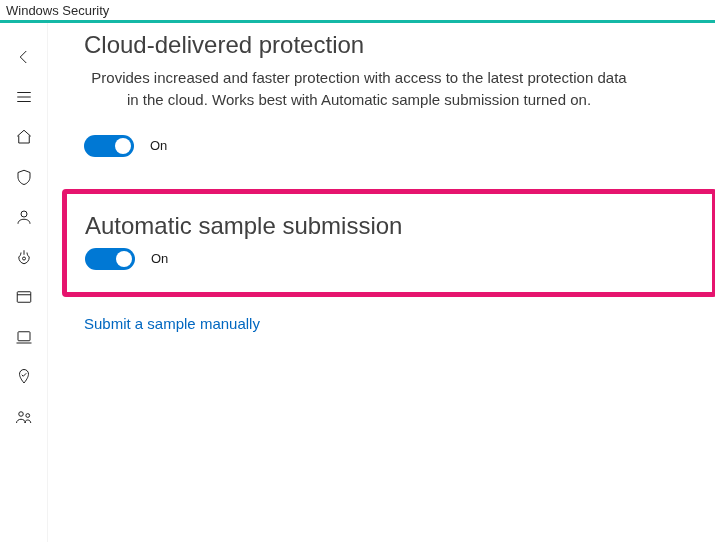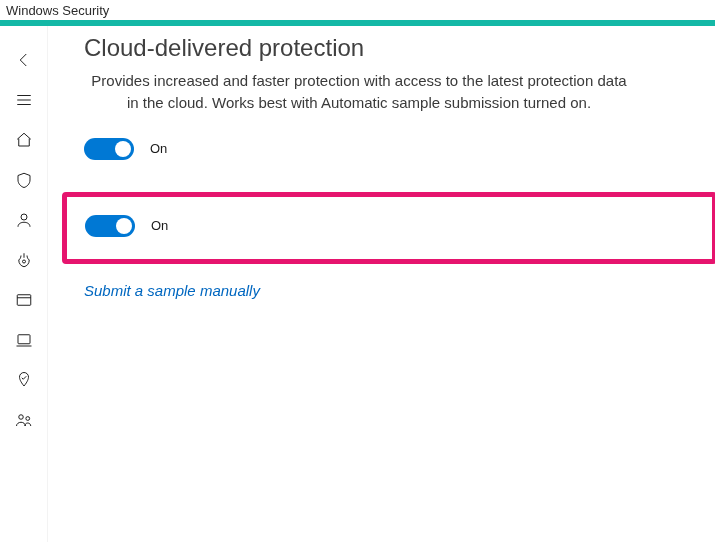--- a/index.html
+++ b/index.html
@@ -10,21 +10,21 @@
     height: 542px;
     font-family: "Segoe UI", -apple-system, sans-serif;
     background: #fff;
     color: #1b1b1b;
     overflow: hidden;
   }
   .window-title {
     font-size: 13px;
     padding: 3px 6px 2px 6px;
     color: #2b2b2b;
-    border-bottom: 6px solid #14b8a6;
+    border-bottom: 3px solid #14b8a6;
   }
   .content-area {
     display: flex;
     height: calc(100% - 22px);
   }
   .sidebar {
     width: 48px;
     flex-shrink: 0;
     display: flex;
     flex-direction: column;
@@ -97,21 +97,20 @@
     margin: 14px -22px 12px -22px;
   }
   .highlight-box h2 { margin-top: 0; }
   .highlight-box .section { padding-bottom: 0; }
   .link {
     color: #0067c0;
     font-size: 15px;
     cursor: pointer;
     display: inline-block;
     margin-top: 6px;
-    font-style: italic;
   }
 </style>
 </head>
 <body>
 
 <div class="window-title">Windows Security</div>
 
 <div class="content-area">
 
   <nav class="sidebar">
@@ -182,20 +181,21 @@
       <div class="toggle-row">
         <div class="toggle">
           <div class="knob"></div>
         </div>
         <span class="toggle-label">On</span>
       </div>
     </section>
 
     <div class="highlight-box">
       <section class="section">
+        <h2>Automatic sample submission</h2>
         <div class="toggle-row">
           <div class="toggle">
             <div class="knob"></div>
           </div>
           <span class="toggle-label">On</span>
         </div>
       </section>
     </div>
 
     <a class="link">Submit a sample manually</a>

